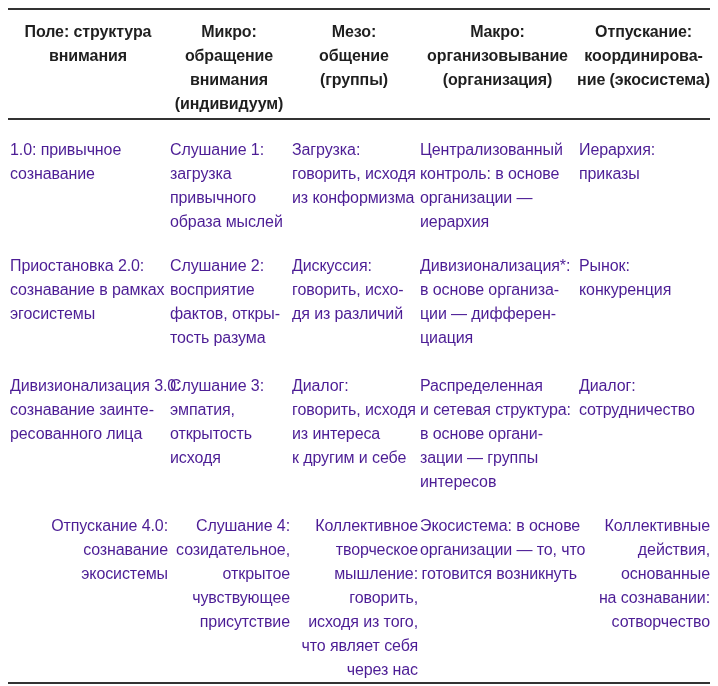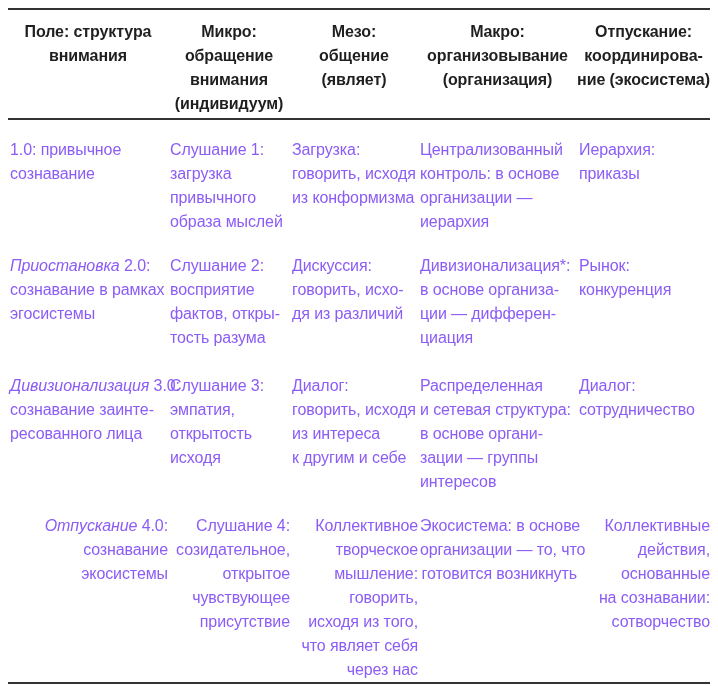--- a/index.html
+++ b/index.html
@@ -34,35 +34,35 @@
     font-size: 16px;
     line-height: 24px;
     text-align: center;
     vertical-align: top;
     white-space: pre;
     padding: 10px 0 2px 0;
     border-bottom: 2px solid #333333;
     letter-spacing: -0.1px;
   }
   td {
-    color: #8b5cf6;
+    color: #4c1d95;
     font-size: 16px;
     line-height: 24px;
     font-weight: 400;
     text-align: left;
     vertical-align: top;
     white-space: pre;
     padding: 18px 0 0 2px;
     letter-spacing: -0.1px;
   }
   tr.row-1 td { padding-top: 18px; }
   tr.row-2 td { padding-top: 20px; }
   tr.row-3 td { padding-top: 24px; }
   tr.row-4 td { padding-top: 20px; text-align: right; }
-  .lead { font-style: italic; }
+  .lead { }
 </style>
 </head>
 <body>
 
 <table class="matrix">
   <colgroup>
     <col class="c0">
       <col class="c1">
       <col class="c2">
       <col class="c3">
@@ -71,21 +71,21 @@
   <thead>
     <tr>
         <th>Поле: структура
 внимания</th>
         <th>Микро:
 обращение
 внимания
 (индивидуум)</th>
         <th>Мезо:
 общение
-(являет)</th>
+(группы)</th>
         <th>Макро:
 организовывание
 (организация)</th>
         <th>Отпускание:
 координирова-
 ние (экосистема)</th>
       </tr>
   </thead>
   <tbody>
     <tr class="row-1">

